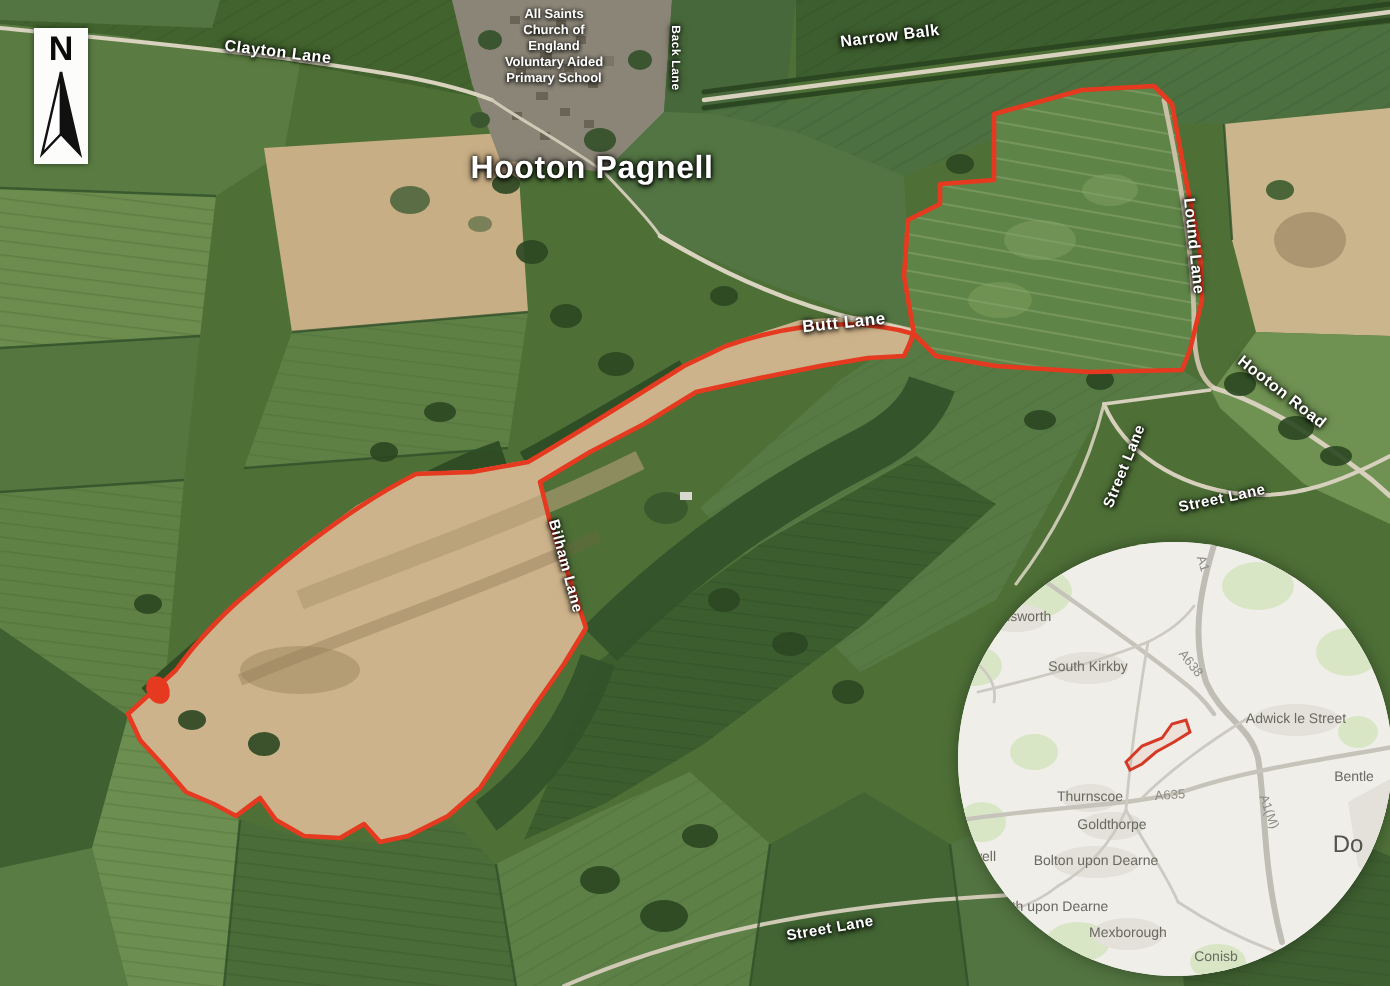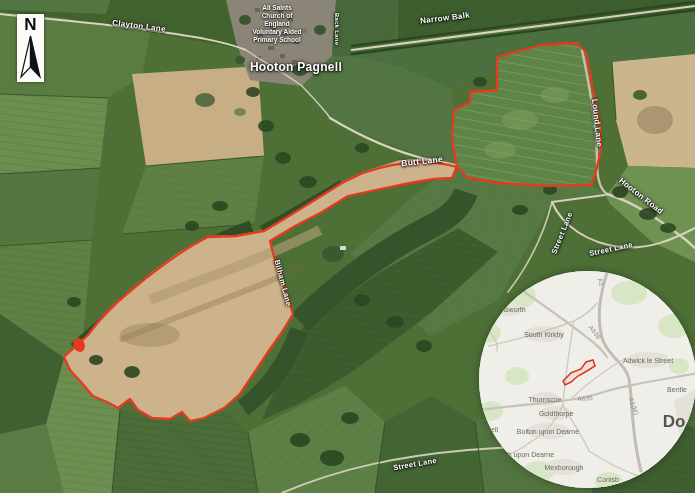--- a/index.html
+++ b/index.html
@@ -13,21 +13,21 @@
           text-align:center;color:#fff;font-weight:bold;font-size:6.5px;line-height:8px;
           text-shadow:0 0 2px #000,0 1px 2px rgba(0,0,0,.85);white-space:nowrap;}
   .north{position:absolute;left:17px;top:14px;width:27px;height:68px;background:#fcfcfa;
          box-shadow:0 0 3px rgba(0,0,0,.55);display:flex;flex-direction:column;
          align-items:center;padding-top:2px;box-sizing:border-box;}
   .north-n{font-size:17px;font-weight:bold;color:#0a0a0a;line-height:18px;}
   .inset{position:absolute;left:479px;top:271px;width:217px;height:217px;border-radius:50%;
          overflow:hidden;background:#efeee9;box-shadow:0 0 8px rgba(0,0,0,.35);}
   .ilbl{position:absolute;transform:translate(-50%,-50%);font-size:7px;color:#696960;
         white-space:nowrap;transform-origin:center;}
-  .ilbl.city{font-size:17px;font-weight:bold;color:#54544d;}
+  .ilbl.city{font-size:12px;font-weight:normal;color:#54544d;}
   .ilbl.route{font-size:6.5px;color:#8d8d84;}
 </style>
 </head>
 <body>
 
 <div class="stage">
 
 <svg width="695" height="493" viewBox="0 0 695 493" style="position:absolute;left:0;top:0">
   <defs>
     <pattern id="rowsA" width="7" height="7" patternUnits="userSpaceOnUse" patternTransform="rotate(97)">
@@ -193,21 +193,21 @@
 <div class="lbl" style="left:139px;top:26px;font-size:8px;transform:translate(-50%,-50%) rotate(7deg)">Clayton Lane</div>
 <div class="lbl" style="left:445px;top:18px;font-size:8px;transform:translate(-50%,-50%) rotate(-7deg)">Narrow Balk</div>
 <div class="lbl" style="left:337px;top:29px;font-size:6px;transform:translate(-50%,-50%) rotate(90deg)">Back Lane</div>
 <div class="school">
   <div>All Saints</div>
   <div>Church of</div>
   <div>England</div>
   <div>Voluntary Aided</div>
   <div>Primary School</div>
 </div>
-<div class="lbl" style="left:296px;top:67px;font-size:12px;transform:translate(-50%,-50%)">Hooton Pagnell</div>
+<div class="lbl" style="left:296px;top:85px;font-size:16px;transform:translate(-50%,-50%)">Hooton Pagnell</div>
 <div class="lbl" style="left:422px;top:161px;font-size:8.5px;transform:translate(-50%,-50%) rotate(-6deg)">Butt Lane</div>
 <div class="lbl" style="left:597px;top:123px;font-size:8px;transform:translate(-50%,-50%) rotate(84deg)">Lound Lane</div>
 <div class="lbl" style="left:641px;top:196px;font-size:8px;transform:translate(-50%,-50%) rotate(38deg)">Hooton Road</div>
 <div class="lbl" style="left:562px;top:233px;font-size:7.5px;transform:translate(-50%,-50%) rotate(-68deg)">Street Lane</div>
 <div class="lbl" style="left:611px;top:249px;font-size:7.5px;transform:translate(-50%,-50%) rotate(-12deg)">Street Lane</div>
 <div class="lbl" style="left:283px;top:283px;font-size:7.5px;transform:translate(-50%,-50%) rotate(75deg)">Bilham Lane</div>
 <div class="lbl" style="left:415px;top:464px;font-size:7.5px;transform:translate(-50%,-50%) rotate(-10deg)">Street Lane</div>
 
 <div class="north">
   <div class="north-n">N</div>

